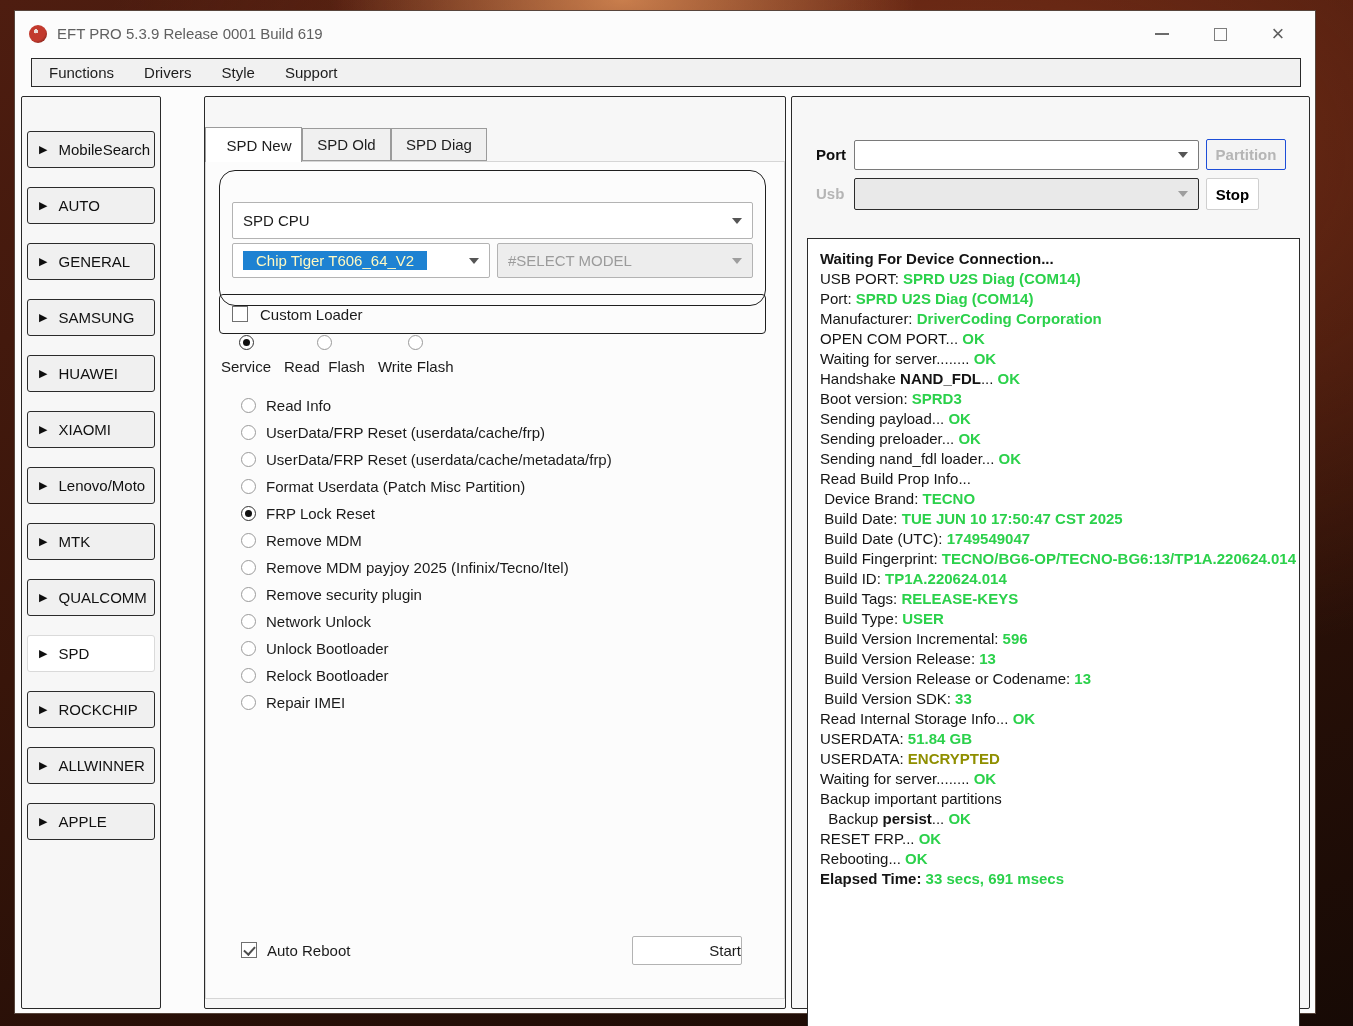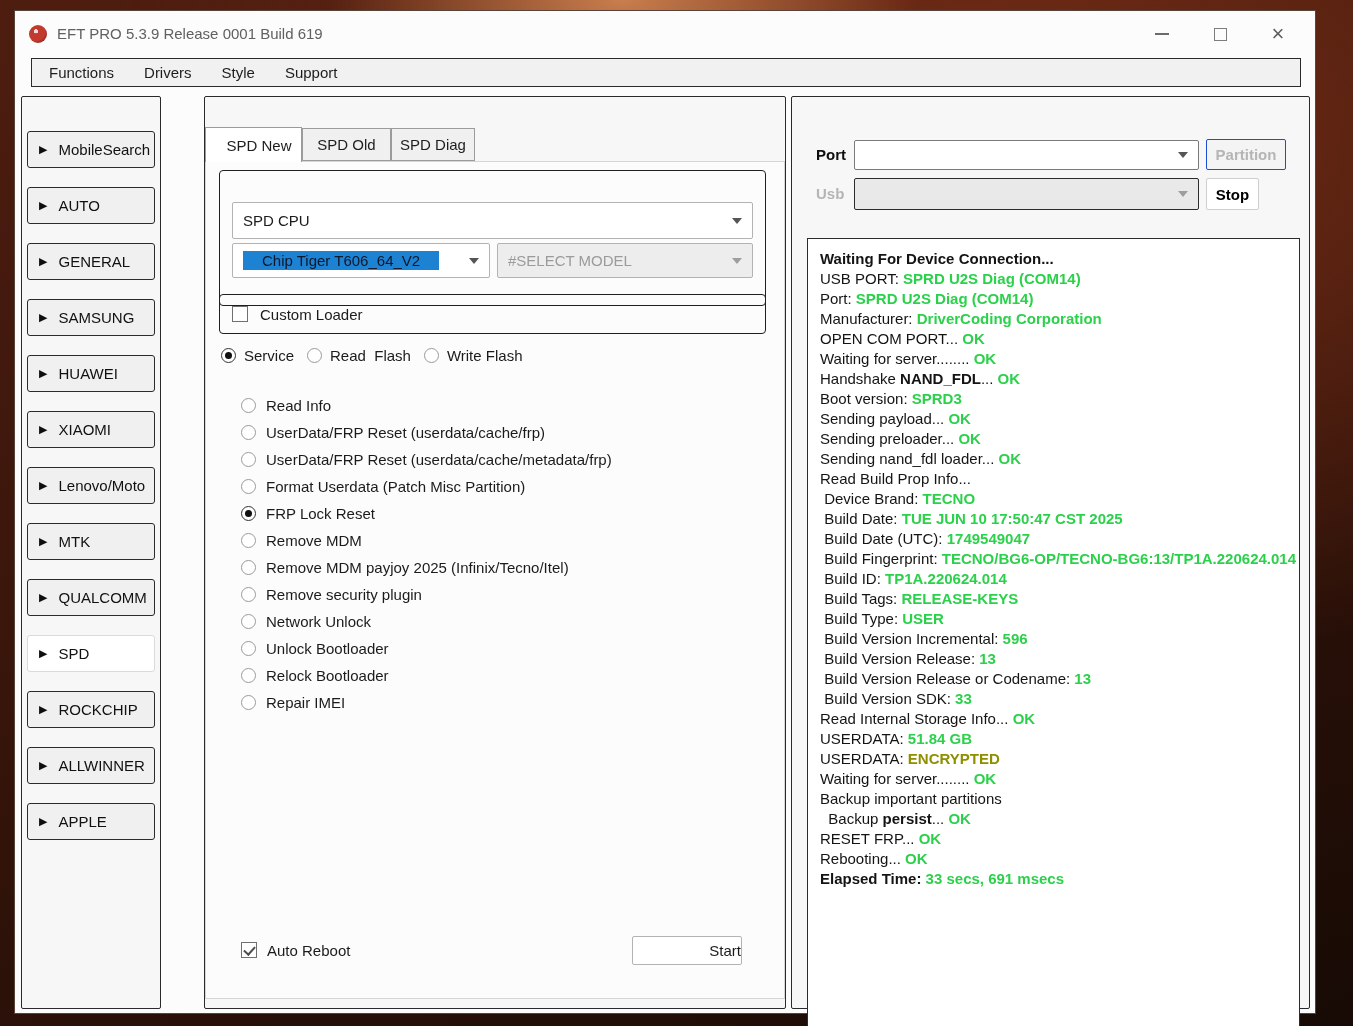--- a/index.html
+++ b/index.html
@@ -43,42 +43,42 @@
 
   
   .center { left:189px; width:582px; height:913px; }
   .tab { position:absolute; top:31px; height:33px; background:#f0f0f0; border:1px solid #9b9b9b;
     font-size:15px; color:#1d1d1d; display:flex; align-items:center; justify-content:center; z-index:2; }
   .tab.active { background:#fff; border-bottom:none; height:35px; top:30px; z-index:3;padding-left:11px; }
   .tab-content { position:absolute; left:0; top:64px; width:580px; height:838px; background:#fcfcfc;
     border:1px solid #d6d6d6; z-index:1; }
 
   .group1 { position:absolute; left:13px; top:8px; width:547px; height:136px;
-    border:1.5px solid #1f1f1f; border-radius:4px; }
+    border:1.5px solid #1f1f1f; border-radius:16px; }
   .select { position:absolute; display:flex; align-items:center; justify-content:space-between;
     padding:0 10px; background:#fff; border:1px solid #b3b3b3; border-radius:2px; font-size:15px; color:#1b1b1b; }
   .caret { width:0; height:0; border-left:5px solid transparent; border-right:5px solid transparent;
     border-top:6px solid #555; flex:none; }
   .caret.gray { border-top-color:#9e9e9e; }
   #cpuSel { left:12px; top:31px; width:521px; height:37px; }
   #chipSel { left:12px; top:72px; width:258px; height:35px; }
   #modelSel { left:277px; top:72px; width:256px; height:35px; background:#ededed; color:#9b9b9b; }
-  .hl { background:var(--blue); color:#0f172a; padding:1px 19px; }
+  .hl { background:var(--blue); color:#fef9c3; padding:1px 13px; }
 
   .group2 { position:absolute; left:13px; top:132px; width:547px; height:40px;
     border:1.5px solid #1f1f1f; border-radius:4px; display:flex; align-items:center; padding-left:12px;
     gap:12px; font-size:15px; color:#1b1b1b; }
 
   .checkbox { width:16px; height:16px; background:#fff; border:1px solid #707070; position:relative; flex:none; }
   .checkbox.checked::after { content:""; position:absolute; left:4px; top:1px; width:5px; height:9px;
     border:solid #4d4d4d; border-width:0 2px 2px 0; transform:rotate(42deg); }
 
   .mode-row { position:absolute; left:15px; top:183px; height:20px; display:flex; align-items:center;
     gap:13px; font-size:15px; color:#1b1b1b; }
-  .radio-item { display:flex; align-items:center; gap:8px; white-space:pre; }
+  .radio-item { display:flex; align-items:center; gap:8px; white-space:pre;flex-direction:column; }
   .radio { width:15px; height:15px; border-radius:50%; border:1px solid #9a9a9a; background:#fff;
     position:relative; flex:none; }
   .radio.sel { border-color:#333; }
   .radio.sel::after { content:""; position:absolute; left:3px; top:3px; width:7px; height:7px;
     border-radius:50%; background:#101010; }
 
   .options { position:absolute; left:35px; top:233px; display:flex; flex-direction:column; gap:7px;text-align:center; }
   .option { height:20px; display:flex; align-items:center; gap:10px; font-size:15px; color:#1b1b1b; white-space:pre; }
 
   .footer-check { position:absolute; left:35px; top:778px; height:20px; display:flex; align-items:center;
@@ -190,21 +190,21 @@
       </button>
       <button class="side-btn">
         <span class="side-arrow">▶</span>
         <span class="side-label">APPLE</span>
       </button>
     </div>
 
   <div class="panel center">
     <div class="tab active" style="left: 0px; width: 97px;">SPD New</div>
       <div class="tab" style="left: 97px; width: 89px; text-align: center;">SPD Old</div>
-      <div class="tab" style="left: 186px; width: 84px;">SPD Diag</div>
+      <div class="tab" style="left: 186px; width: 96px;">SPD Diag</div>
       <div></div>
     <div class="tab-content">
 
       <div class="group1">
         <div class="select" id="cpuSel">
           <span>SPD CPU</span>
           <span class="caret"></span>
         </div>
         <div class="select" id="chipSel">
           <span class="hl">Chip Tiger T606_64_V2</span>

